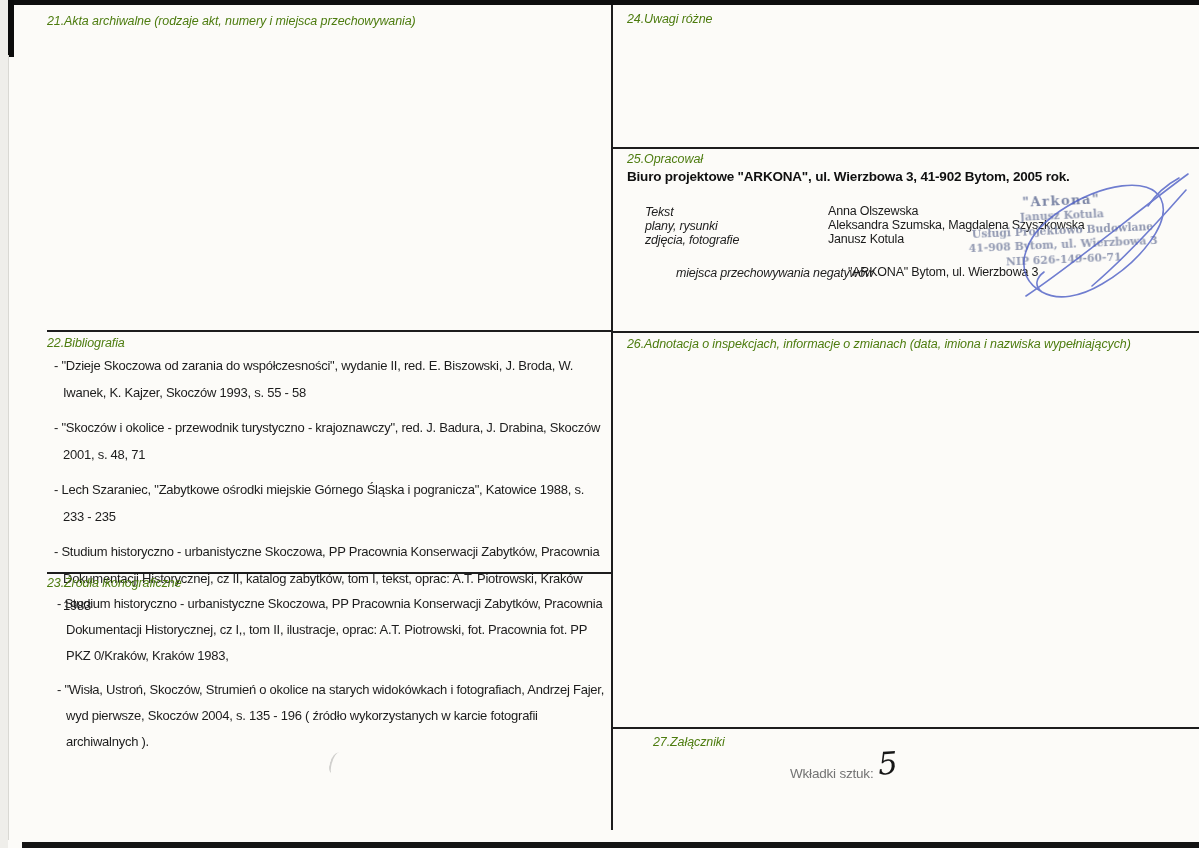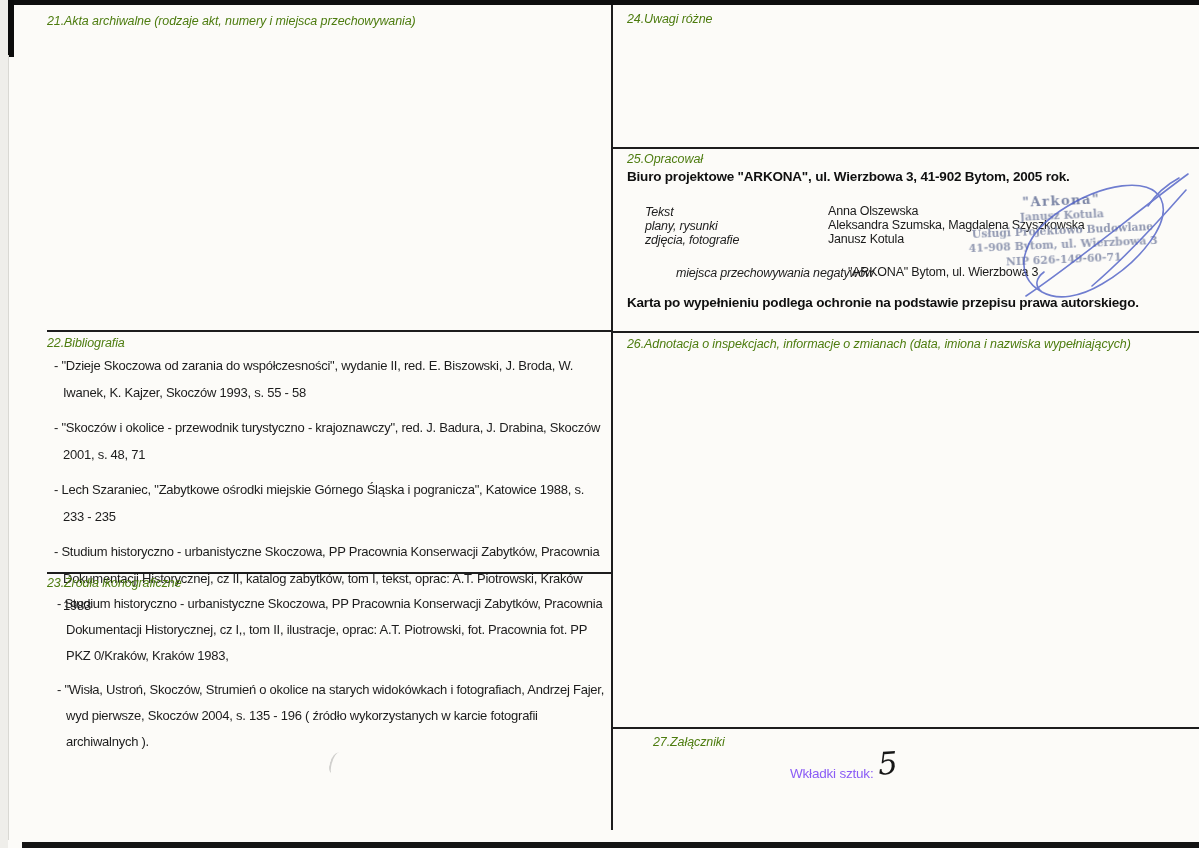--- a/index.html
+++ b/index.html
@@ -35,21 +35,21 @@
     font-family:"DejaVu Serif", serif;font-weight:bold;
     color:#848da9;filter:blur(0.3px);
   }
   .stamp .l0{font-size:13px;letter-spacing:1.5px;color:#7c86a6;line-height:16px;}
   .stamp .l{font-size:10.8px;line-height:14.5px;opacity:.88;white-space:nowrap;}
   
   .handwritten{
     font-family:"DejaVu Serif", serif;font-style:italic;font-size:31px;color:#161616;
     transform:rotate(-4deg);line-height:1;
   }
-  .inserts-label{font-size:13.5px;letter-spacing:-0.2px;color:#8b5cf6;white-space:nowrap;text-align:right;}
+  .inserts-label{font-size:13.5px;letter-spacing:-0.2px;color:#737373;white-space:nowrap;text-align:right;}
   .smudge{left:330px;top:752px;width:9px;height:22px;border-left:2px solid rgba(80,80,80,.25);
     border-radius:60% 0 0 40%;transform:rotate(14deg);}
 </style>
 </head>
 <body>
 
 <div class="page">
 
   <div class="abs top-strip"></div>
   <div class="abs corner-block"></div>
@@ -106,21 +106,20 @@
 
   <svg class="abs" style="left:998px;top:162px;" width="198" height="148" viewBox="0 0 198 148">
     <g fill="none" stroke="#4d5ec6" stroke-width="1.6" stroke-linecap="round" opacity="0.8">
       <path d="M 44 130 C 14 114, 22 76, 62 49 C 104 21, 152 14, 163 37 C 174 60, 142 100, 104 122 C 82 135, 60 139, 44 130 C 36 124, 38 116, 46 110"></path>
       <path d="M 28 134 C 76 102, 142 47, 190 12"></path>
       <path d="M 94 124 C 122 100, 160 60, 188 28"></path>
       <path d="M 150 44 C 158 32, 168 23, 181 16"></path>
     </g>
   </svg>
 
-  <div class="abs bold-line" style="left:627px;top:295px;">Karta  po wypełnieniu podlega ochronie na podstawie przepisu prawa autorskiego.</div>
 
   <div class="abs sec-label" style="left:627px;top:337px;font-style:italic;">26.Adnotacja o inspekcjach, informacje o zmianach (data, imiona i nazwiska wypełniających)</div>
 
   <div class="abs sec-label" style="left:653px;top:735px;">27.Załączniki</div>
   <div class="abs inserts-label" style="left:790px;top:766px;">Wkładki sztuk:</div>
   <div class="abs handwritten" style="left:878px;top:748px;">5</div>
 
 </div>
 
 </body></html>

